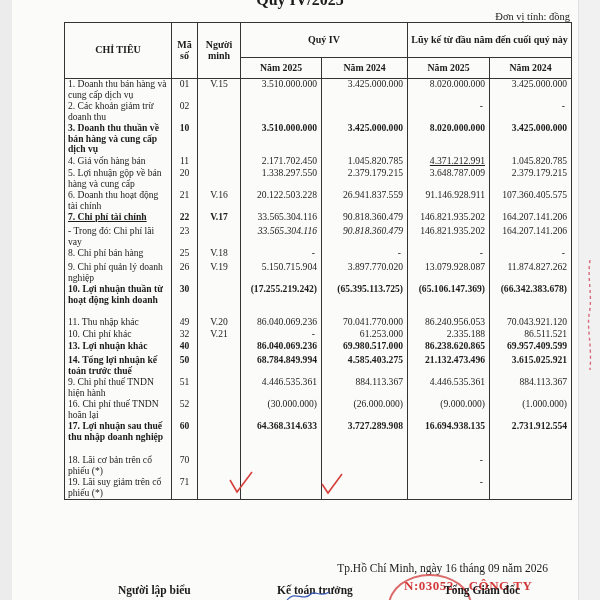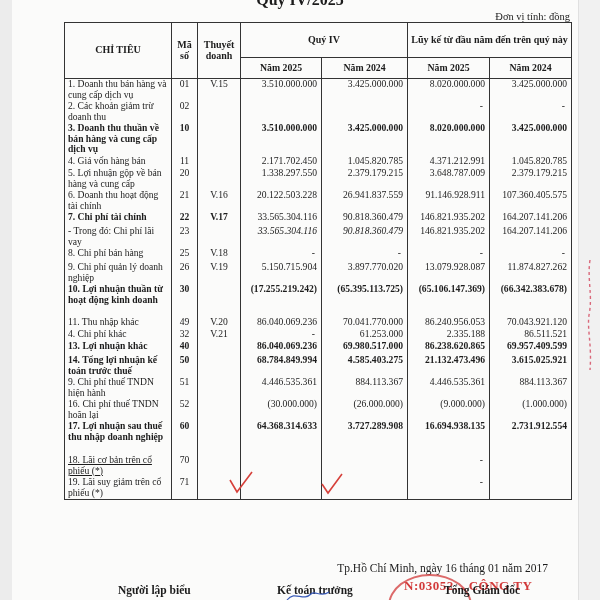--- a/index.html
+++ b/index.html
@@ -43,23 +43,23 @@
       <col style="width:43px">
     <col style="width:81px">
       <col style="width:86px">
       <col style="width:82px">
       <col style="width:82px">
   </colgroup>
   <thead>
     <tr class="r1">
       <th rowspan="2">CHỈ TIÊU</th>
       <th rowspan="2">Mã số</th>
-      <th rowspan="2">Thuyết doanh</th>
+      <th rowspan="2">Người minh</th>
       <th colspan="2">Quý IV</th>
-      <th colspan="2">Lũy kế từ đầu năm đến trên quý này</th>
+      <th colspan="2">Lũy kế từ đầu năm đến cuối quý này</th>
     </tr>
     <tr class="r2">
       <th>Năm 2025</th>
       <th>Năm 2024</th>
       <th>Năm 2025</th>
       <th>Năm 2024</th>
     </tr>
   </thead>
   <tbody id="tbody">
       <tr>
@@ -88,21 +88,21 @@
         <td class="num" style="height: 33px;">3.425.000.000</td>
         <td class="num c" style="height: 33px;">8.020.000.000</td>
         <td class="num c" style="height: 33px;">3.425.000.000</td>
       </tr>
       <tr>
         <td class="lbl" style="height: 12px;">4. Giá vốn hàng bán</td>
         <td class="code" style="height: 12px;">11</td>
         <td class="note" style="height: 12px;"></td>
         <td class="num" style="height: 12px;">2.171.702.450</td>
         <td class="num" style="height: 12px;">1.045.820.785</td>
-        <td class="num c" style="height: 12px;">4.371.212.991</td>
+        <td class="num c" style="height: 12px; text-decoration: underline;">4.371.212.991</td>
         <td class="num c" style="height: 12px;">1.045.820.785</td>
       </tr>
       <tr>
         <td class="lbl" style="height: 22px;">5. Lợi nhuận gộp về bán hàng và cung cấp</td>
         <td class="code" style="height: 22px;">20</td>
         <td class="note" style="height: 22px;"></td>
         <td class="num" style="height: 22px;">1.338.297.550</td>
         <td class="num" style="height: 22px;">2.379.179.215</td>
         <td class="num c" style="height: 22px;">3.648.787.009</td>
         <td class="num c" style="height: 22px;">2.379.179.215</td>
@@ -110,21 +110,21 @@
       <tr>
         <td class="lbl" style="height: 22px;">6. Doanh thu hoạt động tài chính</td>
         <td class="code" style="height: 22px;">21</td>
         <td class="note" style="height: 22px;">V.16</td>
         <td class="num" style="height: 22px;">20.122.503.228</td>
         <td class="num" style="height: 22px;">26.941.837.559</td>
         <td class="num c" style="height: 22px;">91.146.928.911</td>
         <td class="num c" style="height: 22px;">107.360.405.575</td>
       </tr>
       <tr>
-        <td class="lbl" style="height: 14px; font-weight: bold;">7. Chi phí tài chính</td>
+        <td class="lbl" style="height: 14px; font-weight: bold; text-decoration: underline;">7. Chi phí tài chính</td>
         <td class="code" style="height: 14px; font-weight: bold;">22</td>
         <td class="note" style="height: 14px; font-weight: bold;">V.17</td>
         <td class="num" style="height: 14px;">33.565.304.116</td>
         <td class="num" style="height: 14px;">90.818.360.479</td>
         <td class="num c" style="height: 14px;">146.821.935.202</td>
         <td class="num c" style="height: 14px;">164.207.141.206</td>
       </tr>
       <tr class="italic">
         <td class="lbl" style="height: 22px;">- Trong đó: Chi phí lãi vay</td>
         <td class="code" style="height: 22px;">23</td>
@@ -164,21 +164,21 @@
       <tr>
         <td class="lbl" style="height: 12px;">11. Thu nhập khác</td>
         <td class="code" style="height: 12px;">49</td>
         <td class="note" style="height: 12px;">V.20</td>
         <td class="num" style="height: 12px;">86.040.069.236</td>
         <td class="num" style="height: 12px;">70.041.770.000</td>
         <td class="num c" style="height: 12px;">86.240.956.053</td>
         <td class="num c" style="height: 12px;">70.043.921.120</td>
       </tr>
       <tr>
-        <td class="lbl" style="height: 12px;">4. Chi phí khác</td>
+        <td class="lbl" style="height: 12px;">10. Chi phí khác</td>
         <td class="code" style="height: 12px;">32</td>
         <td class="note" style="height: 12px;">V.21</td>
         <td class="num" style="height: 12px; padding-right: 6px;">-</td>
         <td class="num" style="height: 12px;">61.253.000</td>
         <td class="num c" style="height: 12px; text-align: right;">2.335.188</td>
         <td class="num c" style="height: 12px;">86.511.521</td>
       </tr>
       <tr class="bold">
         <td class="lbl" style="height: 14px;">13. Lợi nhuận khác</td>
         <td class="code" style="height: 14px;">40</td>
@@ -218,21 +218,21 @@
       <tr class="bold">
         <td class="lbl" style="height: 34px;">17. Lợi nhuận sau thuế thu nhập doanh nghiệp</td>
         <td class="code" style="height: 34px;">60</td>
         <td class="note" style="height: 34px;"></td>
         <td class="num" style="height: 34px;">64.368.314.633</td>
         <td class="num" style="height: 34px;">3.727.289.908</td>
         <td class="num c" style="height: 34px;">16.694.938.135</td>
         <td class="num c" style="height: 34px;">2.731.912.554</td>
       </tr>
       <tr>
-        <td class="lbl" style="height: 22px; text-decoration: underline;">18. Lãi cơ bản trên cổ phiếu (*)</td>
+        <td class="lbl" style="height: 22px;">18. Lãi cơ bản trên cổ phiếu (*)</td>
         <td class="code" style="height: 22px;">70</td>
         <td class="note" style="height: 22px;"></td>
         <td class="num" style="height: 22px;"></td>
         <td class="num" style="height: 22px;"></td>
         <td class="num c" style="height: 22px; padding-right: 6px;">-</td>
         <td class="num c" style="height: 22px;"></td>
       </tr>
       <tr>
         <td class="lbl" style="height: 22px;">19. Lãi suy giảm trên cổ phiếu (*)</td>
         <td class="code" style="height: 22px;">71</td>
@@ -249,21 +249,21 @@
   <path d="M2 10 L9 22 L24 2" stroke="#d6403a" stroke-width="1.6" fill="none"></path>
 </svg>
 <svg class="check" style="left:320px;top:470px" width="26" height="26">
   <path d="M2 14 L8 23 L22 4" stroke="#d6403a" stroke-width="1.6" fill="none"></path>
 </svg>
 
 <svg class="scribble" viewBox="0 0 8 110">
   <path d="M4 0 C1 20 7 35 3 55 C1 70 6 85 4 110" stroke="#d9687a" stroke-width="1.4" fill="none" stroke-dasharray="3 3"></path>
 </svg>
 
-<div class="footer-place">Tp.Hồ Chí Minh, ngày 16 tháng 01 năm 2017</div>
+<div class="footer-place">Tp.Hồ Chí Minh, ngày 16 tháng 09 năm 2026</div>
 <div class="sig" style="left:118px">Người lập biểu</div>
 <div class="sig" style="left:277px">Kế toán trưởng</div>
 <div class="stamp"></div>
 <div class="stamp-text">N:03052... CÔNG TY</div>
 <div class="sig" style="left:444px">Tổng Giám đốc</div>
 <svg style="position:absolute;left:285px;top:590px" width="50" height="12">
   <path d="M2 10 C10 0 18 12 26 4 C30 0 36 8 44 2" stroke="#3a5bb8" stroke-width="1.2" fill="none"></path>
 </svg>
 
 </body></html>

